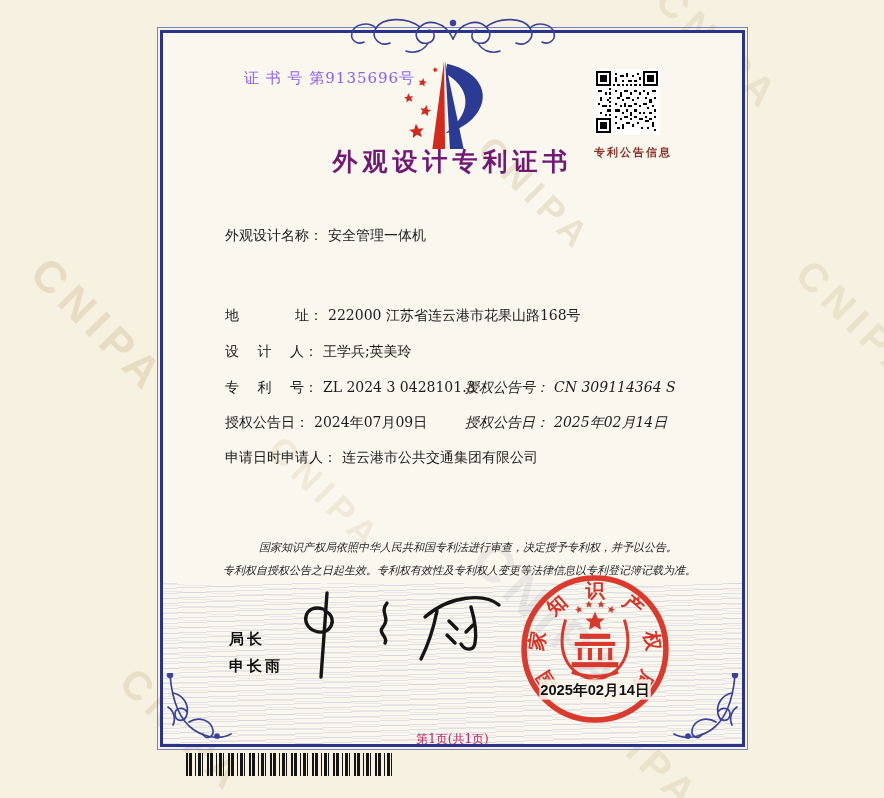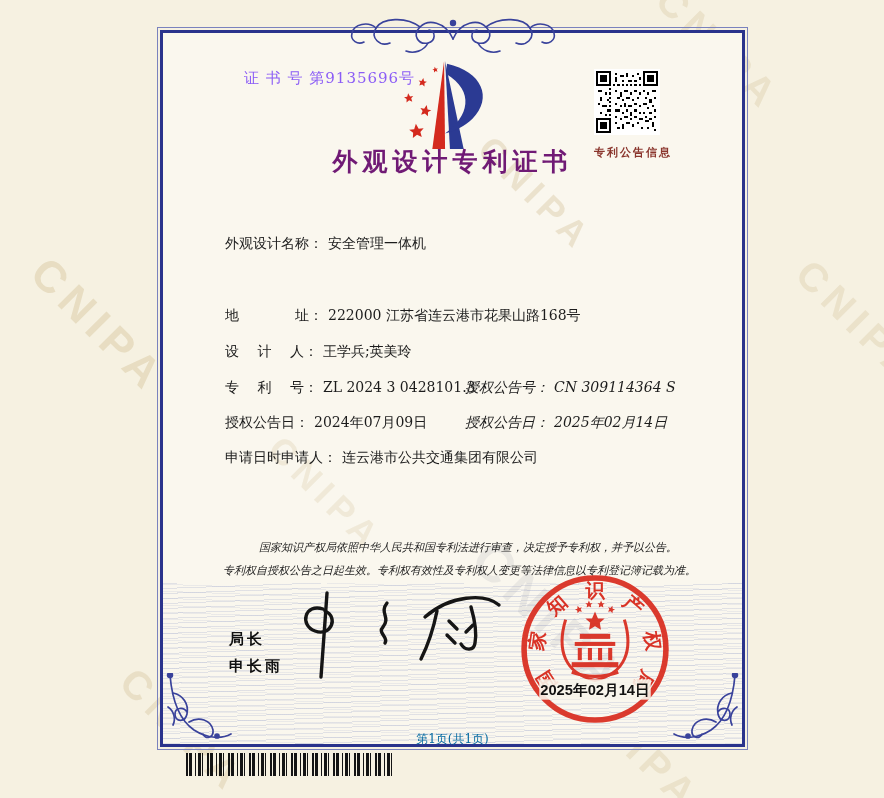--- a/index.html
+++ b/index.html
@@ -44,21 +44,21 @@
   .statement{position:absolute;left:36px;top:503px;width:520px;font-size:11px;
              font-style:italic;color:#222;line-height:23px;}
   .st-line{white-space:nowrap;margin-left:24px;}
   .st-line.indent{padding-left:36px;}
 
   .signer{position:absolute;left:66px;top:592px;font-family:"Liberation Sans",sans-serif;
           font-size:15px;color:#111;letter-spacing:3px;line-height:27px;z-index:3;font-weight:bold;}
   .signature{position:absolute;left:112px;top:548px;z-index:3;}
   .seal{position:absolute;left:356px;top:540px;width:152px;height:152px;z-index:4;}
 
-  .footer{position:absolute;left:0;right:0;top:698px;text-align:center;font-size:12px;color:#0369a1;}
+  .footer{position:absolute;left:0;right:0;top:698px;text-align:center;font-size:12px;color:#be185d;}
 
   .barcode{position:absolute;left:186px;top:753px;width:206px;height:23px;
      background:repeating-linear-gradient(90deg,
         #141414 0 2px, transparent 2px 3px,
         #141414 3px 6px, transparent 6px 9px,
         #141414 9px 10px, transparent 10px 12px,
         #141414 12px 15px, transparent 15px 16px,
         #141414 16px 17px, transparent 17px 21px);}
 </style>
 </head>
@@ -161,21 +161,21 @@
           <path d="M22,9h1v1h-1z M24,10h1v1h-1z M26,9h2v1h-2z M23,12h1v1h-1z M25,13h1v2h-1z M27,12h1v1h-1z M22,15h2v1h-2z M26,16h1v1h-1z M24,17h1v1h-1z M27,18h1v1h-1z M22,19h1v1h-1z M25,19h1v1h-1z"></path>
           <path d="M9,21h1v1h-1z M11,22h1v1h-1z M13,21h2v1h-2z M16,22h1v1h-1z M18,21h1v1h-1z M20,22h2v1h-2z M23,21h1v1h-1z M25,22h1v1h-1z M27,21h1v1h-1z"></path>
           <path d="M9,24h1v1h-1z M10,26h1v1h-1z M12,25h1v2h-1z M14,24h2v1h-2z M17,25h1v1h-1z M19,24h1v1h-1z M21,26h1v1h-1z M23,23h2v1h-2z M26,24h1v2h-1z M24,26h1v1h-1z M27,27h1v1h-1z"></path>
         </g>
       </svg>
       <div class="qr-label">专利公告信息</div>
     </div>
 
     <div class="title">外观设计专利证书</div>
 
-    <div class="f-row" style="top:202px">
+    <div class="f-row" style="top:194px">
       <span class="f-label">外观设计名称：</span><span class="f-value">安全管理一体机</span>
     </div>
     <div class="f-row" style="top:274px">
       <span class="f-label">地　　　　址：</span><span class="f-value">222000 江苏省连云港市花果山路168号</span>
     </div>
     <div class="f-row" style="top:310px">
       <span class="f-label">设　 计　 人：</span><span class="f-value">王学兵;英美玲</span>
     </div>
     <div class="f-row" style="top:346px">
       <span class="f-label">专　 利　 号：</span><span class="f-value">ZL 2024 3 0428101.3</span>

